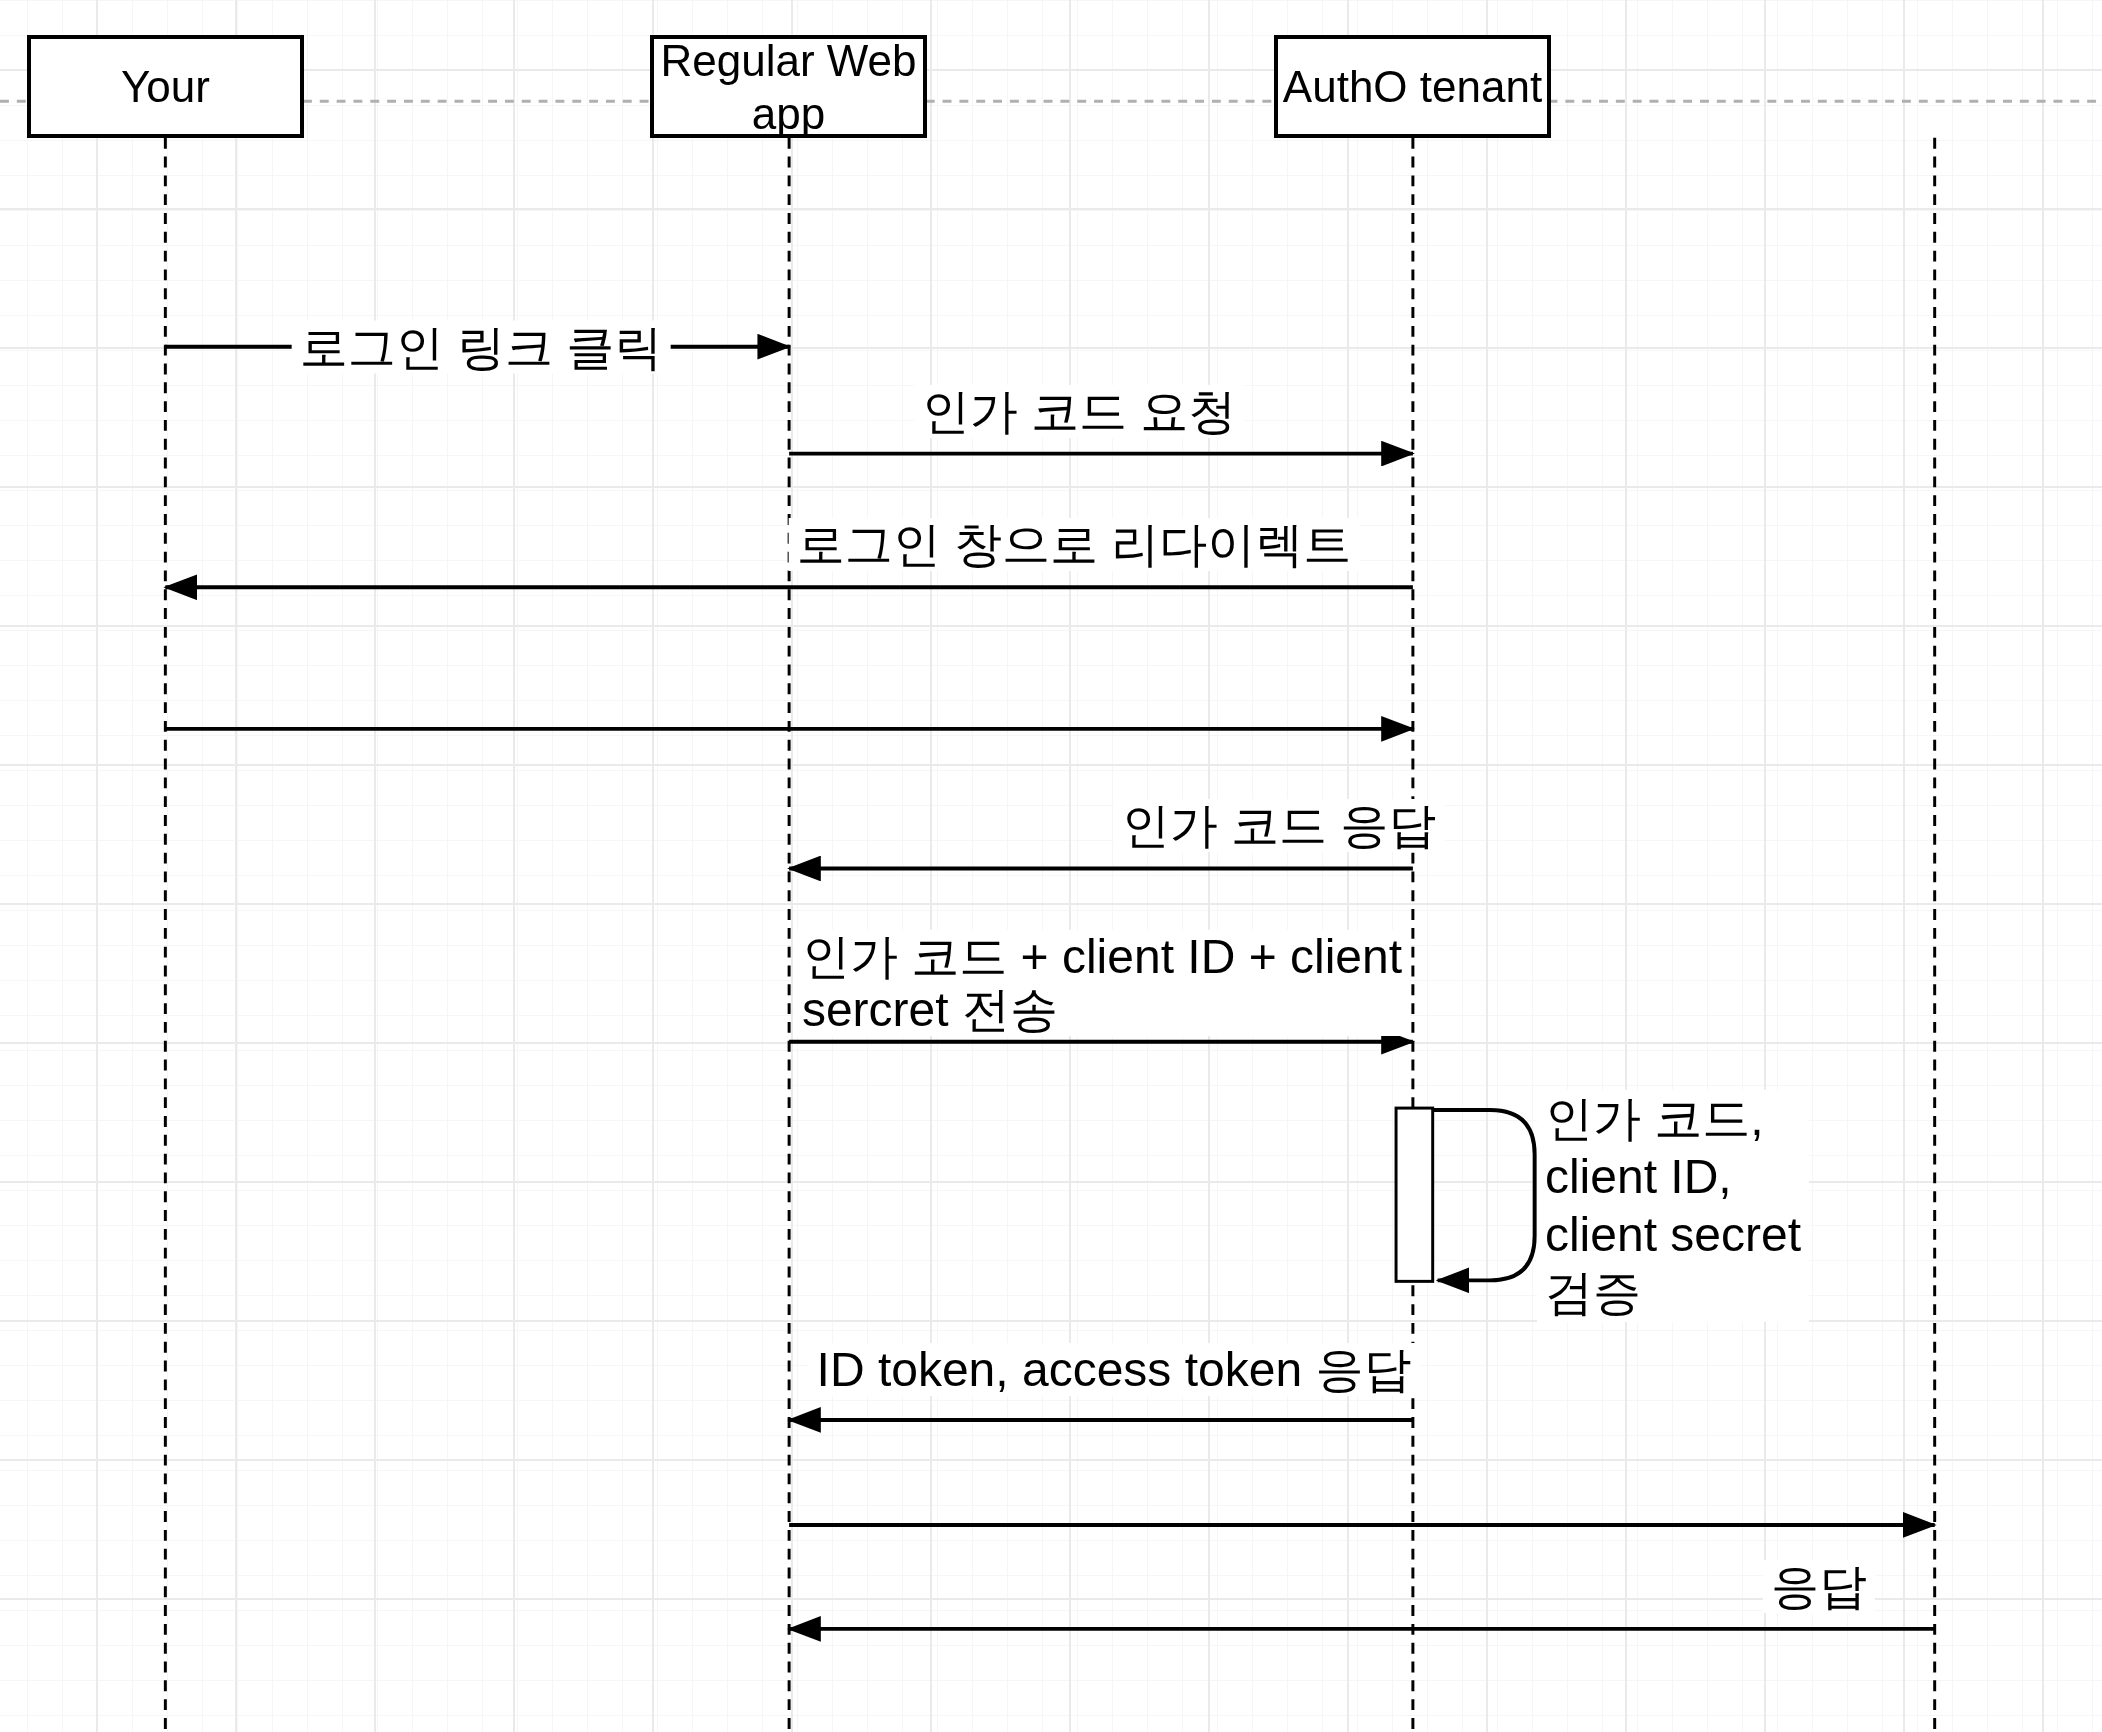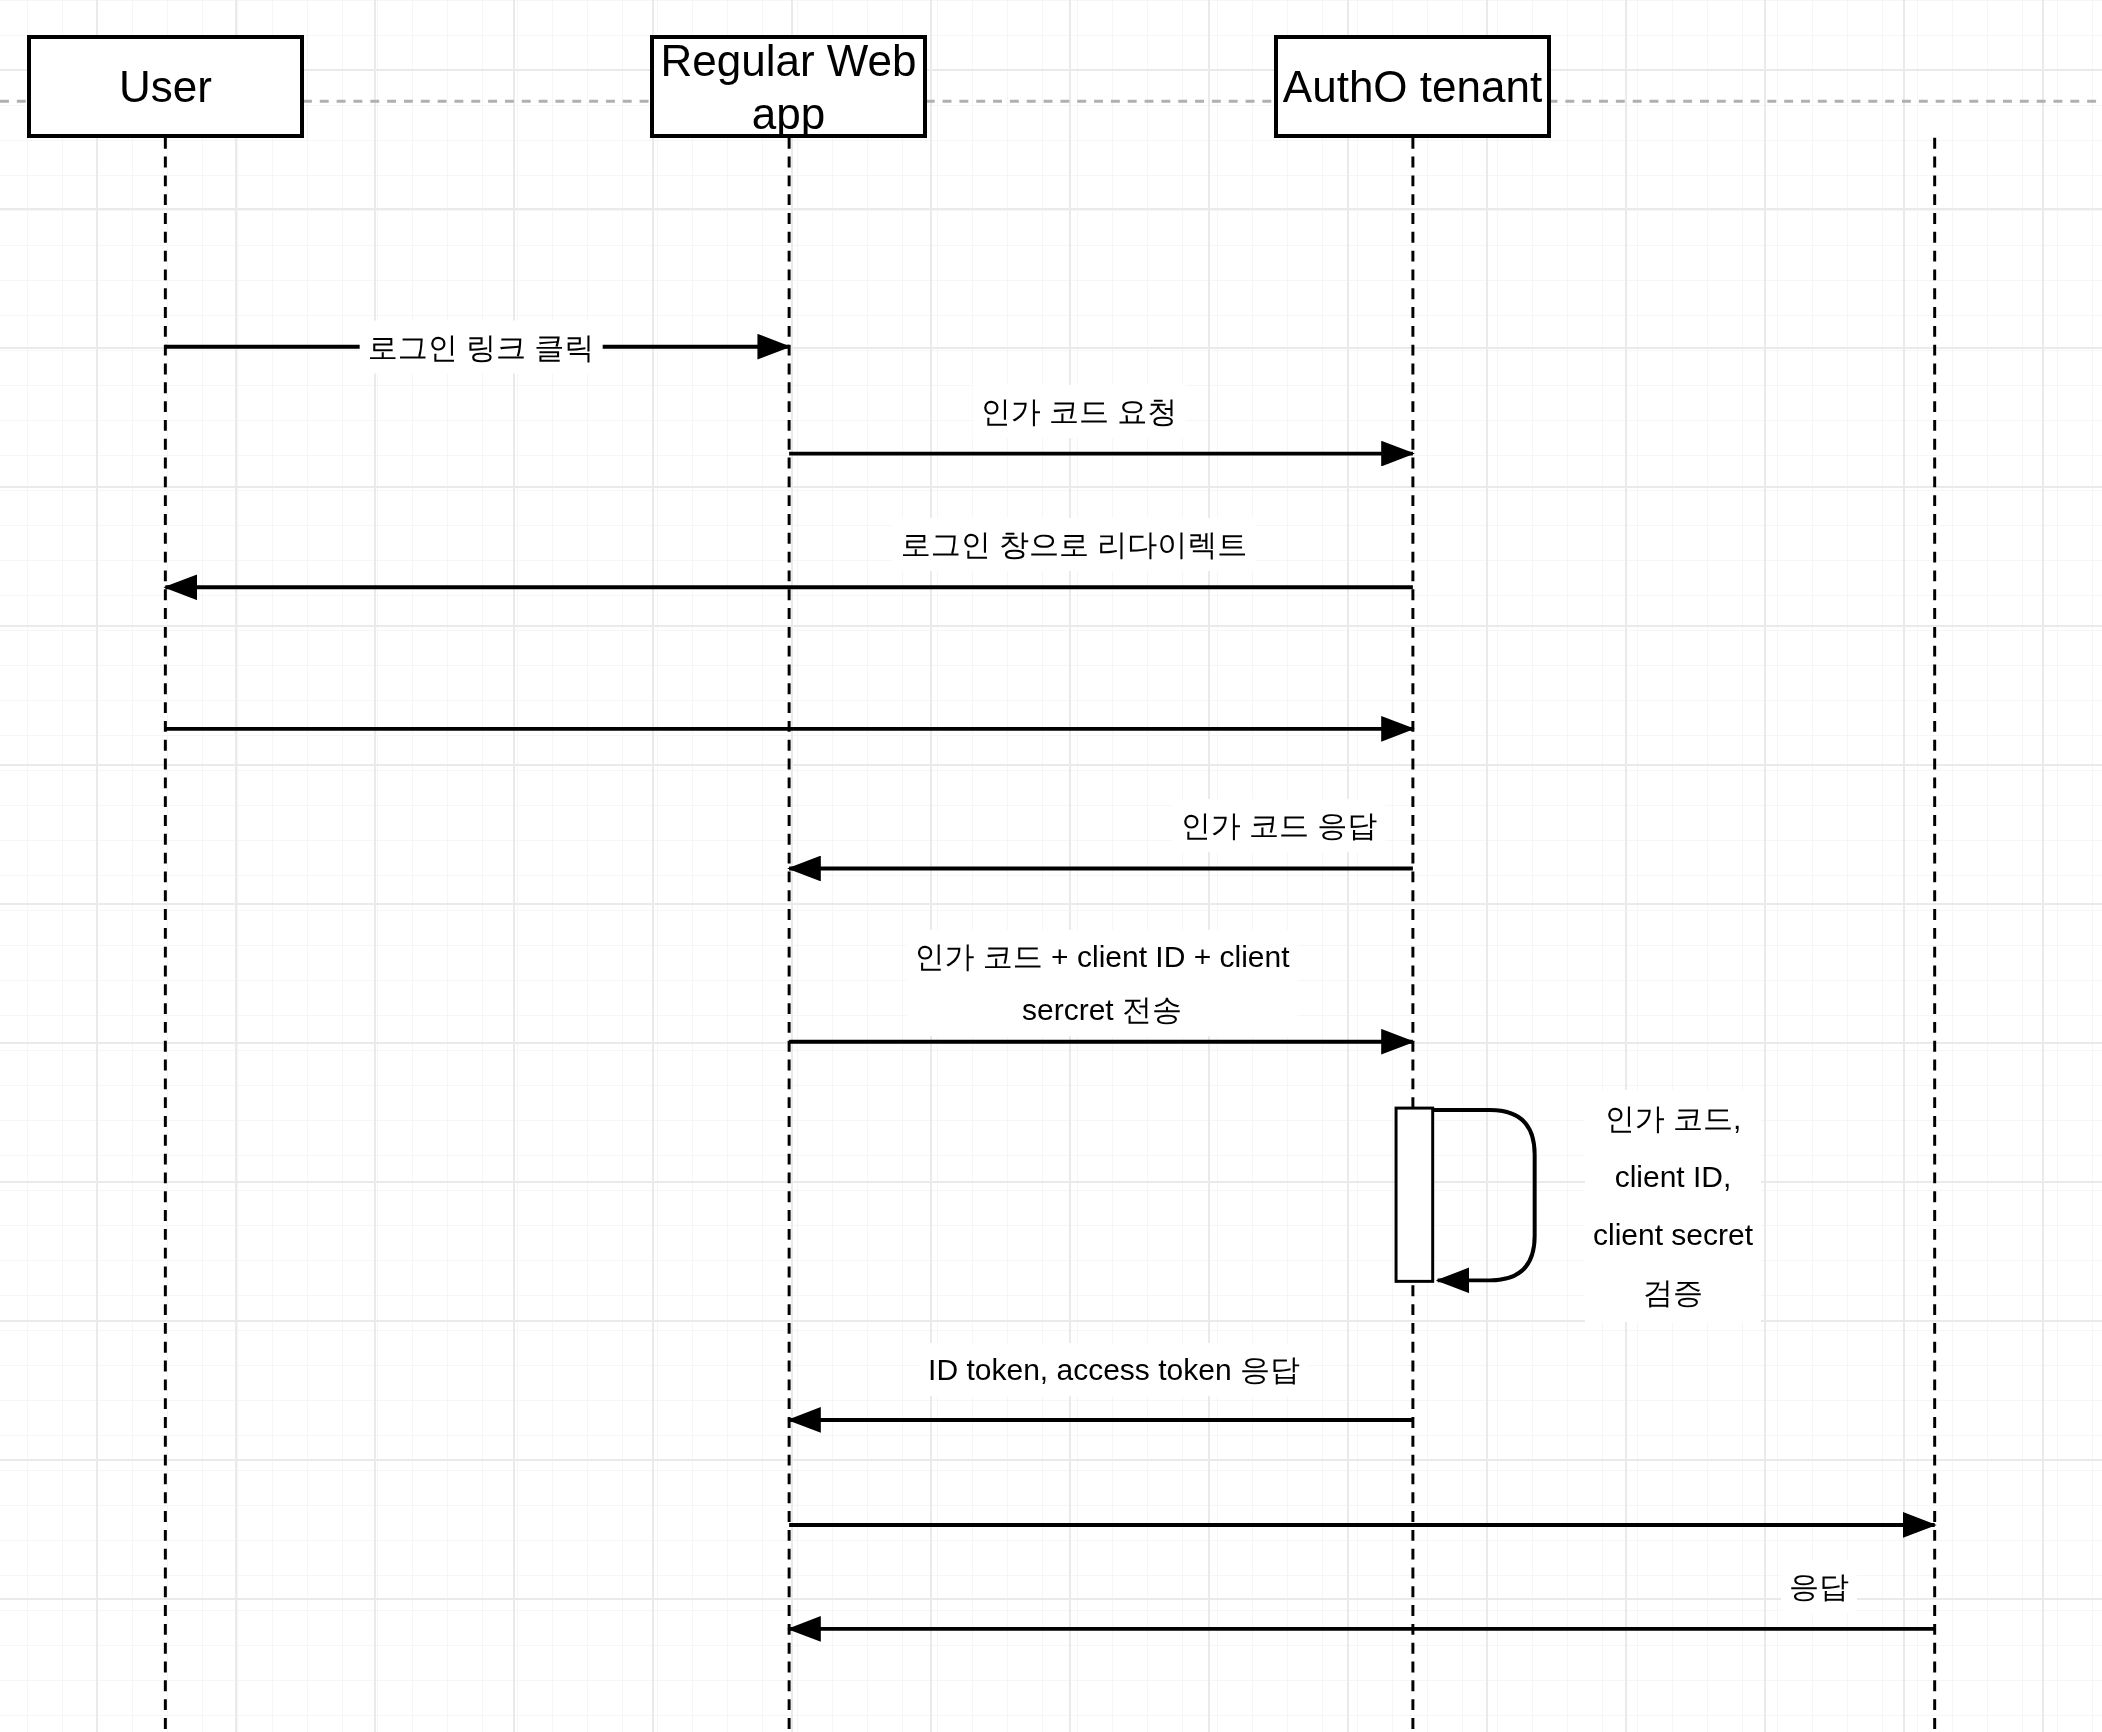--- a/index.html
+++ b/index.html
@@ -21,21 +21,21 @@
   svg.layer { position:absolute; left:0; top:0; }
   .actor {
     position:absolute; top:35px; width:277px; height:103px;
     box-sizing:border-box; background:#fff; border:4px solid #000;
     display:flex; align-items:center; justify-content:center;
     text-align:center; font-size:44px; line-height:53px; white-space:pre-line;
   }
   .msg-label {
     position:absolute; transform:translate(-50%,-100%);
     background:#fff; padding:0 8px;
-    font-size:30px; line-height:53px; white-space:pre-line; text-align:center;
+    font-size:48px; line-height:53px; white-space:pre-line; 
   }
   .msg-label.on-line { transform:translate(-50%,-50%); }
   .msg-label.loop-label { transform:translate(-50%,-50%); line-height:58px; }
 </style>
 </head>
 <body>
 
 <div class="canvas">
 
   <svg class="layer" width="2103" height="1733" viewBox="0 0 2124 1750">
@@ -60,21 +60,21 @@
     <line x1="797" y1="458" x2="1427" y2="458" stroke="#000" stroke-width="4" marker-end="url(#arrowhead)"></line>
     <line x1="1427" y1="593" x2="167" y2="593" stroke="#000" stroke-width="4" marker-end="url(#arrowhead)"></line>
     <line x1="167" y1="736" x2="1427" y2="736" stroke="#000" stroke-width="4" marker-end="url(#arrowhead)"></line>
     <line x1="1427" y1="877" x2="797" y2="877" stroke="#000" stroke-width="4" marker-end="url(#arrowhead)"></line>
     <line x1="797" y1="1052" x2="1427" y2="1052" stroke="#000" stroke-width="4" marker-end="url(#arrowhead)"></line>
     <line x1="1427" y1="1434" x2="797" y2="1434" stroke="#000" stroke-width="4" marker-end="url(#arrowhead)"></line>
     <line x1="797" y1="1540" x2="1954" y2="1540" stroke="#000" stroke-width="4" marker-end="url(#arrowhead)"></line>
     <line x1="1954" y1="1645" x2="797" y2="1645" stroke="#000" stroke-width="4" marker-end="url(#arrowhead)"></line>
   </svg>
 
-  <div class="actor" style="left:27px">User</div>
+  <div class="actor" style="left:27px">Your</div>
   <div class="actor" style="left:650px">Regular Web
 app</div>
   <div class="actor" style="left:1274px">AuthO tenant</div>
 
   <div class="msg-label on-line" style="left:481px;  top:347px">로그인 링크 클릭</div>
   <div class="msg-label" style="left:1079px; top:438px">인가 코드 요청</div>
   <div class="msg-label" style="left:1074px; top:571px">로그인 창으로 리다이렉트</div>
   <div class="msg-label" style="left:1102px; top:1036px">인가 코드 + client ID + client
 sercret 전송</div>
   <div class="msg-label" style="left:1279px; top:852px">인가 코드 응답</div>

